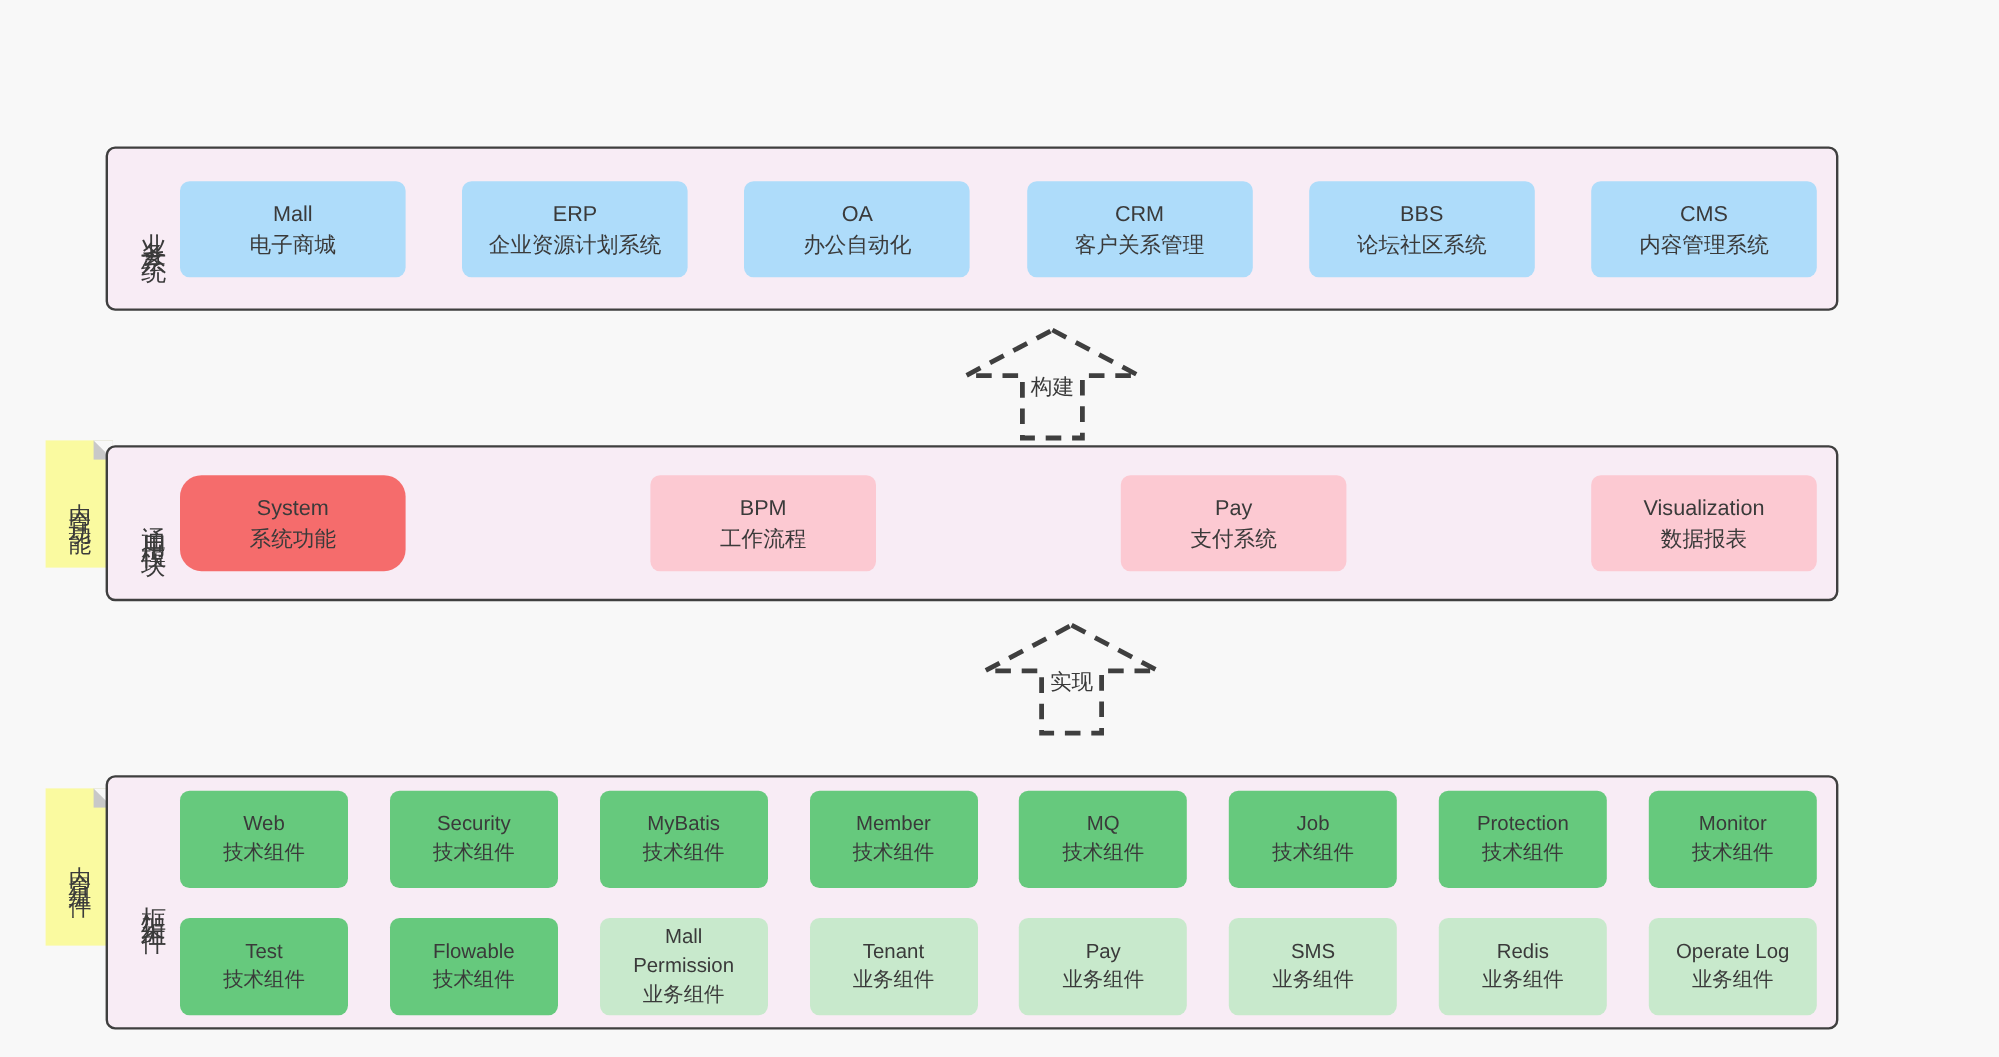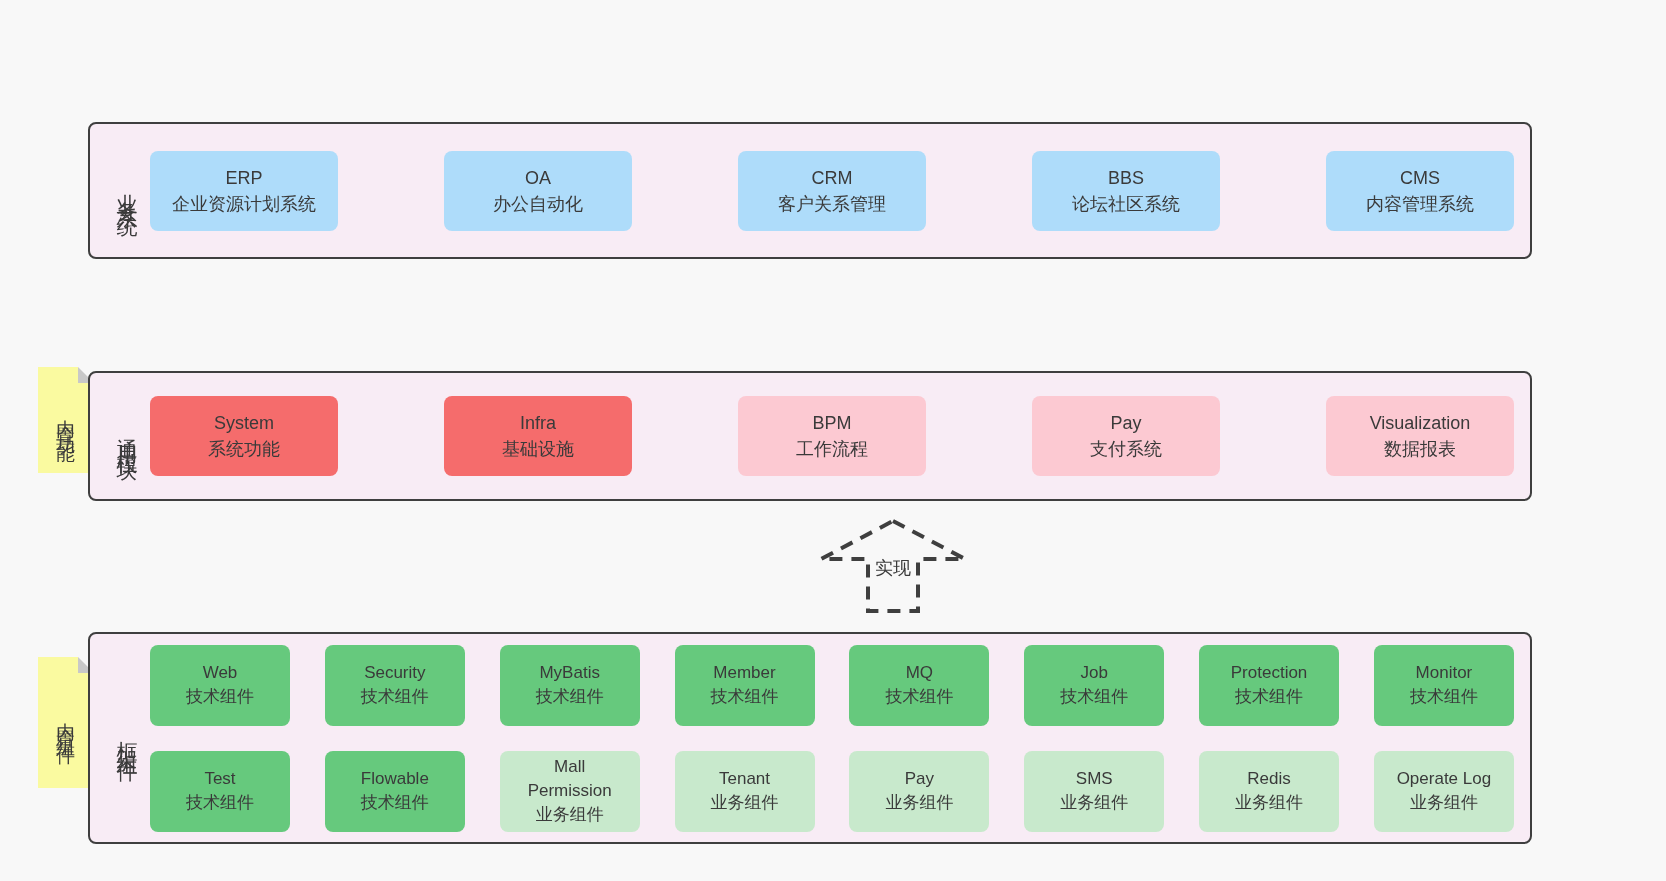--- a/index.html
+++ b/index.html
@@ -15,21 +15,21 @@
   .layer {
     position:absolute; left:88px; width:1444px;
     background: var(--layer-bg, #f8ecf5);
     border:2px solid var(--line, #3f3f3f);
     border-radius:8px;
     display:flex; align-items:stretch;
     z-index:2;
   }
   .layer-1 { top:122px; height:137px; }
   .layer-2 { top:371px; height:130px; }
-  .layer-3 { top:632px; height:212px; }
+  .layer-3 { top:646px; height:212px; }
 
   .layer-label {
     writing-mode: vertical-rl; text-orientation: upright;
     font-size:21px; letter-spacing:7px; line-height:1;
     color: var(--text, #3a3a3a);
     align-self:center; margin-left:14px; width:34px; text-align:center;
     white-space:nowrap;
   }
 
   .layer-boxes {
@@ -44,21 +44,21 @@
 
   
   .box {
     display:flex; flex-direction:column; align-items:center; justify-content:center;
     text-align:center; border-radius:8px;
     width:188px; height:80px; padding:0 10px;
     font-size:18px; line-height:26px; color: var(--text, #3a3a3a);
   }
   .box.small { width:140px; height:81px; padding:0 14px; font-size:17px; line-height:24px; }
   .blue       { background: var(--blue, #aedcfa); }
-  .red        { background: var(--red, #f56c6c); }
+  .red        { background: var(--red, #f56c6c); border-radius: 18px; }
   .pink       { background: var(--pink, #fcc9d2); }
   .green      { background: var(--green, #66c97d); }
   .lightgreen { background: var(--light-green, #c8e9cc); }
 
   
   .note {
     position:absolute; left:38px; width:56px;
     background: var(--note-bg, #fafaa0);
     display:flex; align-items:center; justify-content:center;
     z-index:1;
@@ -101,20 +101,24 @@
     <span class="note-text">内置功能</span>
   </div>
   <div class="note note-3">
     <span class="note-text">内置组件</span>
   </div>
 
   <div class="layer layer-1">
     <div class="layer-label">业务系统</div>
     <div class="layer-boxes">
       <div class="box blue">
+        <div>Mall</div>
+        <div>电子商城</div>
+      </div>
+      <div class="box blue">
         <div>ERP</div>
         <div>企业资源计划系统</div>
       </div>
       <div class="box blue">
         <div>OA</div>
         <div>办公自动化</div>
       </div>
       <div class="box blue">
         <div>CRM</div>
         <div>客户关系管理</div>
@@ -123,32 +127,34 @@
         <div>BBS</div>
         <div>论坛社区系统</div>
       </div>
       <div class="box blue">
         <div>CMS</div>
         <div>内容管理系统</div>
       </div>
     </div>
   </div>
 
+  <div class="arrow arrow-1">
+    <svg viewBox="0 0 150 98">
+      <polygon points="75,5 147,43 100,43 100,95 50,95 50,43 3,43"></polygon>
+    </svg>
+    <span class="arrow-label">构建</span>
+  </div>
 
   <div class="layer layer-2">
     <div class="layer-label">通用模块</div>
     <div class="layer-boxes">
       <div class="box red">
         <div>System</div>
         <div>系统功能</div>
       </div>
-      <div class="box red">
-        <div>Infra</div>
-        <div>基础设施</div>
-      </div>
       <div class="box pink">
         <div>BPM</div>
         <div>工作流程</div>
       </div>
       <div class="box pink">
         <div>Pay</div>
         <div>支付系统</div>
       </div>
       <div class="box pink">
         <div>Visualization</div>

